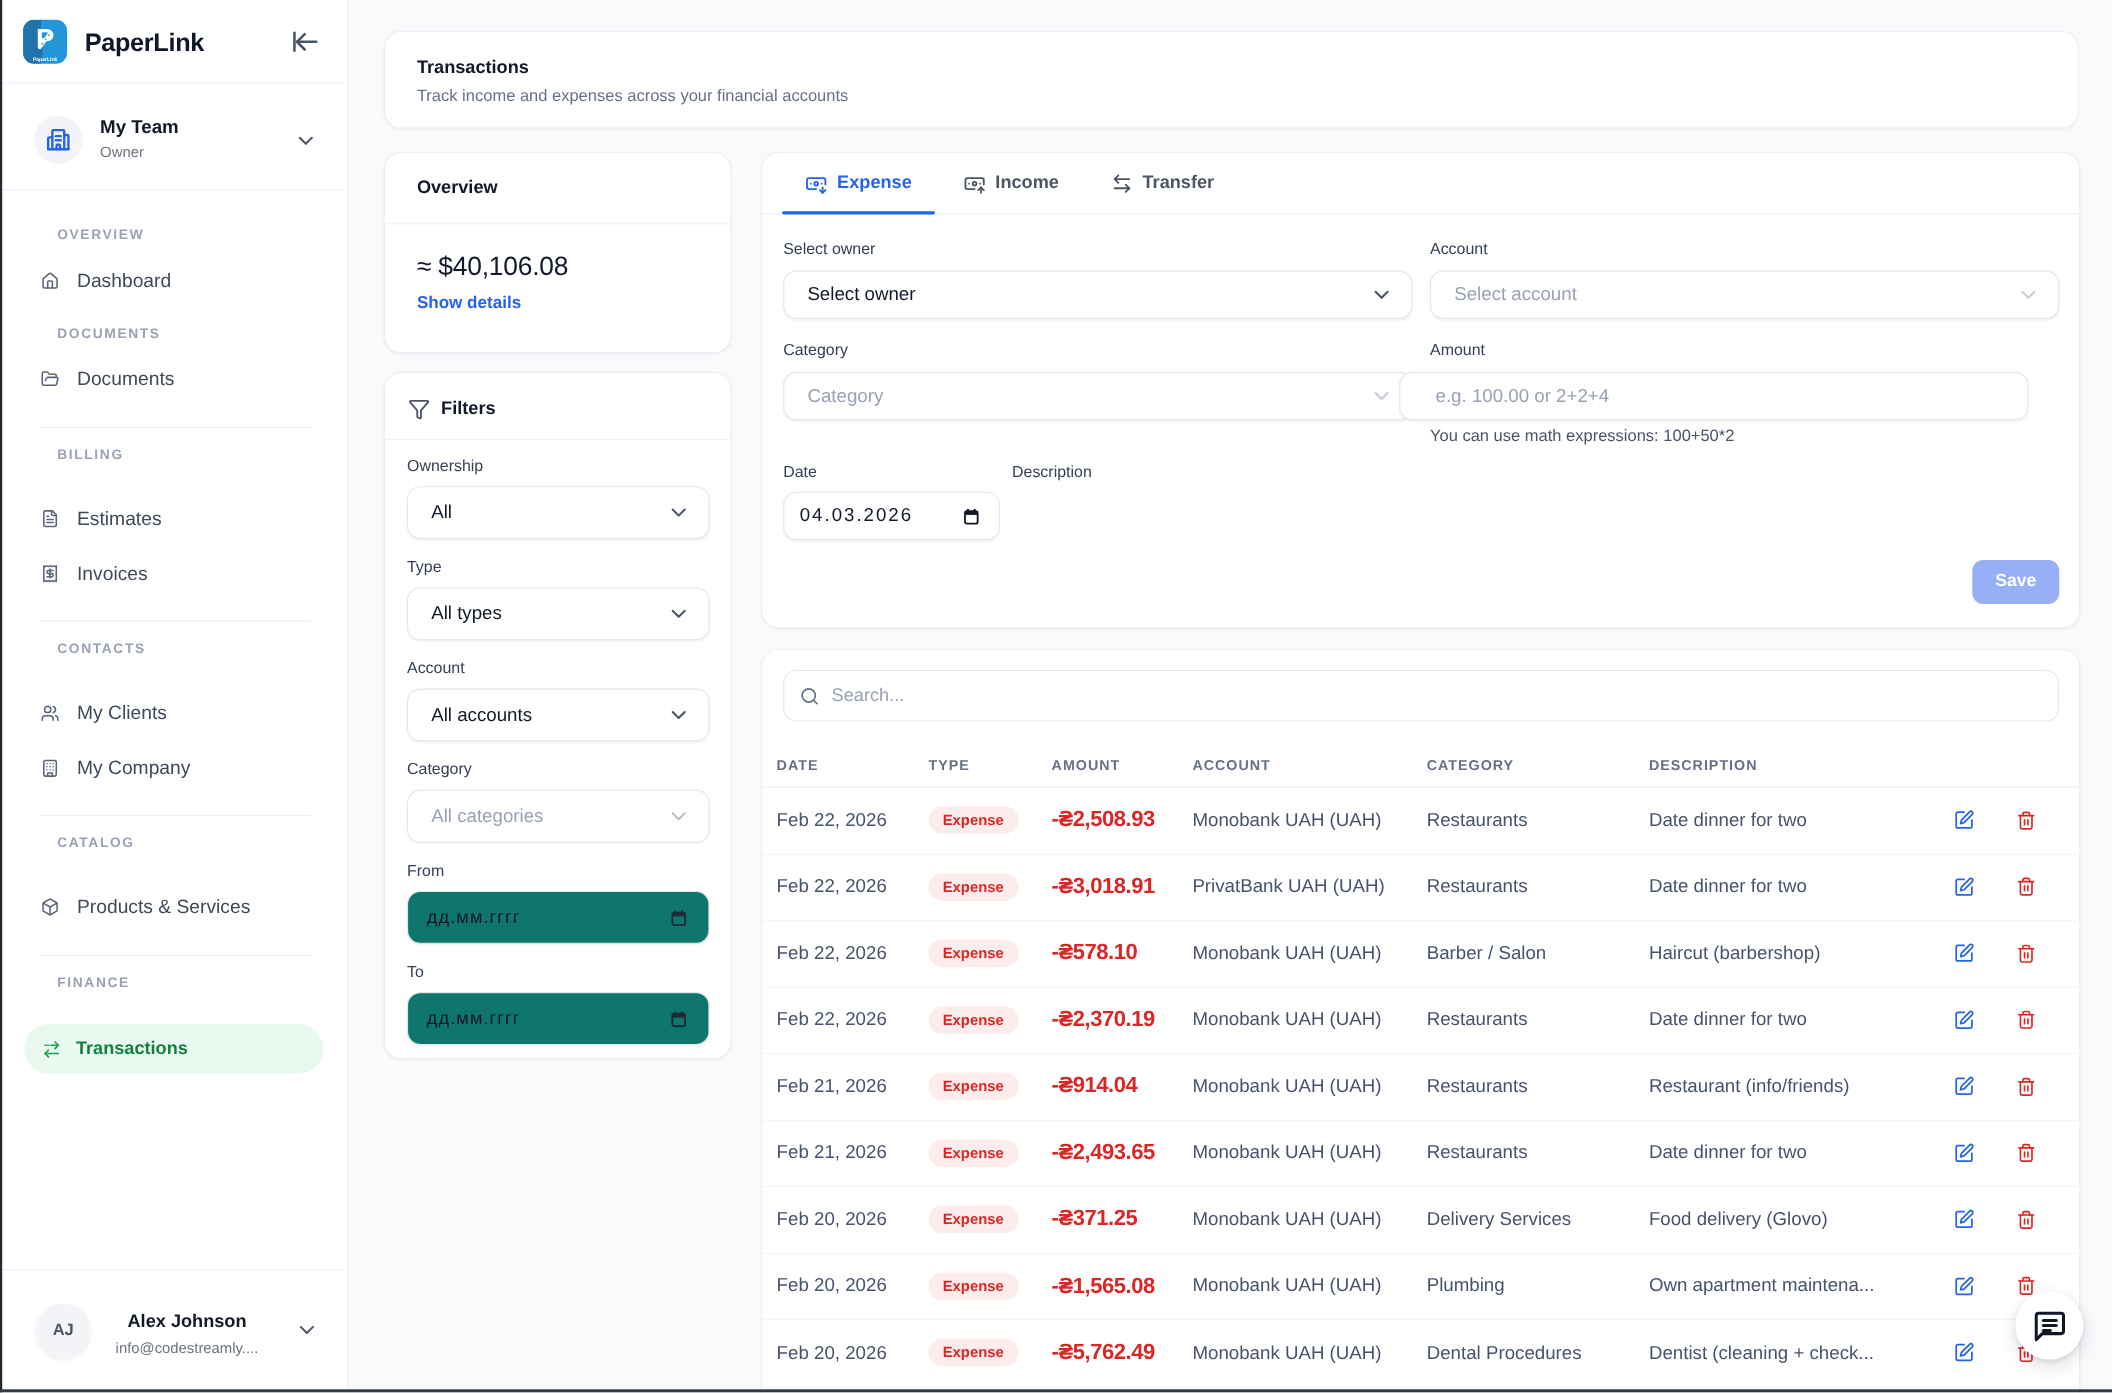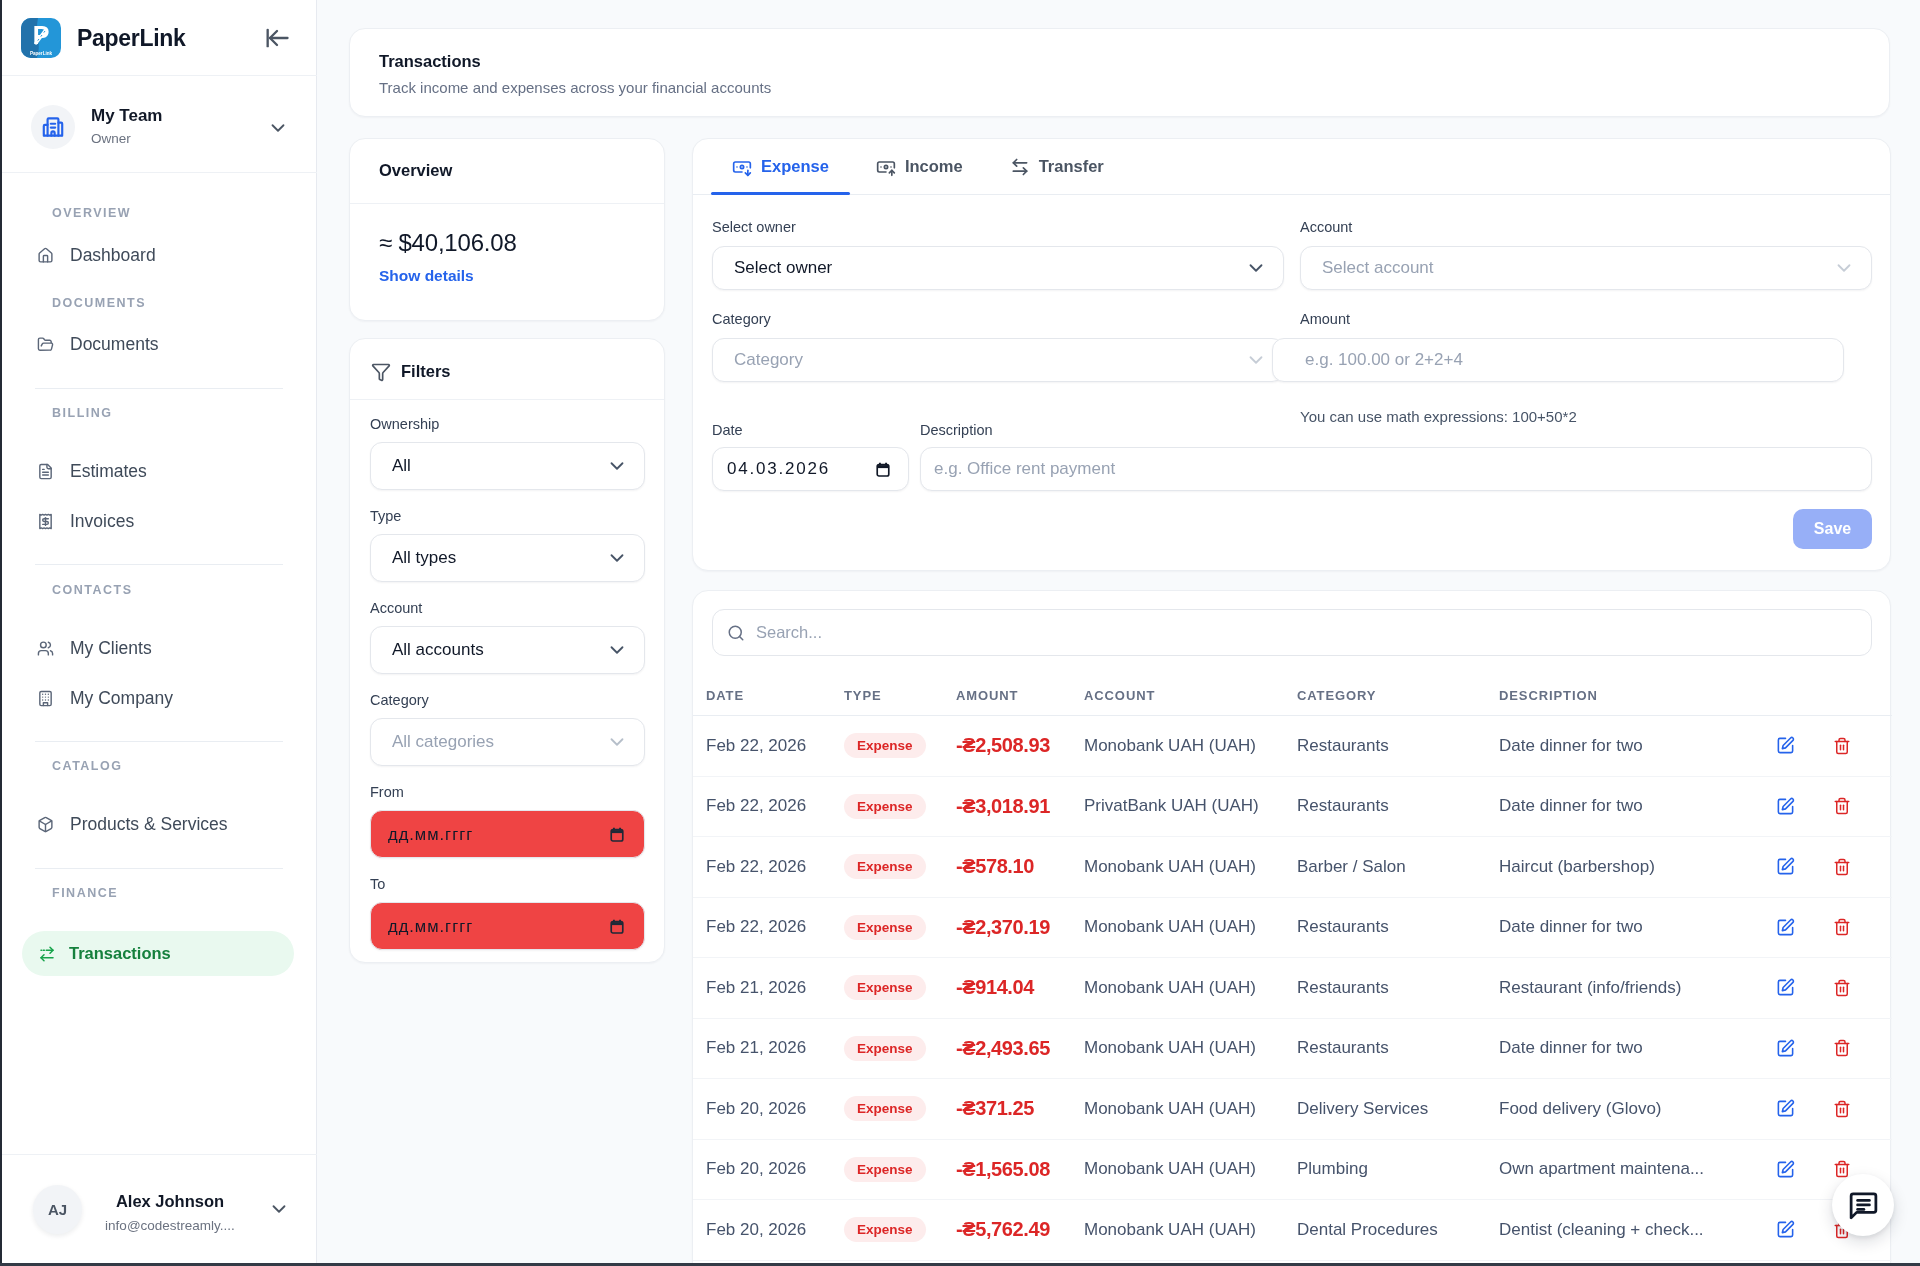--- a/index.html
+++ b/index.html
@@ -54,21 +54,21 @@
 
 
 .f-head { position:absolute; left:21px; top:21px; display:flex; align-items:center; gap:10px; font-size:16.5px; font-weight:bold; color:#101828; }
 .f-head .ic { color:#4b5563; margin-top:2px; }
 .f-div { position:absolute; left:0; top:60px; width:100%; height:1px; background:#eef1f5; }
 .f-label { position:absolute; left:20px; font-size:14.5px; color:#344054; }
 .f-sel { position:absolute; left:20px; width:275px; height:48px; border:1px solid #e4e7ec; border-radius:12px; background:#fff; display:flex; align-items:center; padding:0 16px 0 21px; font-size:17px; color:#101828; box-shadow:0 1px 2px rgba(16,24,40,.05); }
 .f-sel .chev { margin-left:auto; color:#475467; }
 .f-sel.dis { color:#98a2b3; font-weight:400; }
 .f-sel.dis .chev { color:#b6bfca; }
-.f-date { position:absolute; left:20px; width:275px; height:48px; border:1px solid #e4e7ec; border-radius:12px; background:#ef4444; display:flex; align-items:center; padding:0 20px 0 17px; font-size:16.5px; color:#101828; letter-spacing:1px; box-shadow:0 1px 2px rgba(16,24,40,.05); }
+.f-date { position:absolute; left:20px; width:275px; height:48px; border:1px solid #e4e7ec; border-radius:12px; background:#0f766e; display:flex; align-items:center; padding:0 20px 0 17px; font-size:16.5px; color:#101828; letter-spacing:1px; box-shadow:0 1px 2px rgba(16,24,40,.05); }
 .f-date .cal { margin-left:auto; color:#1f2937; }
 
 
 .tabs { position:absolute; left:0; top:0; width:100%; height:56px; border-bottom:1px solid #e9edf2; display:flex; align-items:center; padding-left:18px; }
 .tab { display:flex; align-items:center; gap:9px; padding:0 21px; margin-right:5px; height:100%; font-size:16.5px; font-weight:bold; color:#42505f; position:relative; }
 .tab.active { color:#2563eb; }
 .tab + .tab { color:#4b5563; }
 .tab.active::after { content:""; position:absolute; left:0; right:0; bottom:-1px; height:3px; background:#2563eb; border-radius:2px; }
 .fm-label { position:absolute; font-size:14.5px; color:#344054; }
 .fm-box { position:absolute; height:44px; border:1px solid #e4e7ec; border-radius:12px; background:#fff; display:flex; align-items:center; padding:0 16px 0 21px; font-size:17px; color:#101828; box-shadow:0 1px 2px rgba(16,24,40,.05); }
@@ -357,35 +357,32 @@
   <div class="fm-box dis" style="left:19px; top:199px; width:572px;">
       <span>Category</span>
     <svg class="chev" width="22" height="22" viewBox="0 0 24 24" fill="none" stroke="currentColor" stroke-width="2" stroke-linecap="round" stroke-linejoin="round">
         <path d="m6 9 6 6 6-6"></path>
       </svg>
   </div>
   <div class="fm-label" style="left:607px; top:172px;">Amount</div>
   <div class="fm-box dis" style="left:579px; top:199px; width:572px; padding-left:32px;">
       <span>e.g. 100.00 or 2+2+4</span>
     </div>
-  <div class="fm-help" style="left:607px; top:249px;margin-top:20px;">You can use math expressions: 100+50*2</div>
+  <div class="fm-help" style="left:607px; top:249px;">You can use math expressions: 100+50*2</div>
 
   <div class="fm-label" style="left:19px; top:283px;">Date</div>
   <div class="fm-box" style="left:19px; top:308px; width:197px; letter-spacing:1.8px; padding-left:14px; padding-right:18px;">
       <span>04.03.2026</span>
     <svg class="chev" style="color:#111827" width="14" height="17" viewBox="0 0 16 18">
         <path d="M4.5 1.2v3.2M11.5 1.2v3.2" stroke="currentColor" stroke-width="2.1" fill="none"></path>
         <rect x="1.4" y="3.4" width="13.2" height="13" rx="2" stroke="currentColor" stroke-width="1.9" fill="none"></rect>
         <rect x="1.8" y="4.0" width="12.4" height="3.4" fill="currentColor" stroke="none"></rect>
       </svg>
   </div>
   <div class="fm-label" style="left:227px; top:283px;">Description</div>
-  <div class="fm-box dis" style="left:227px; top:308px; width:952px; padding-left:13px;">
-      <span>e.g. Office rent payment</span>
-    </div>
 
   <div class="save" style="left:1100px; top:370px;">Save</div>
 </div>
 
 <div class="card" style="left:692px; top:590px; width:1199px; height:780px;">
   <div class="search">
     <svg width="18" height="18" viewBox="0 0 24 24" fill="none" stroke="currentColor" stroke-width="2" stroke-linecap="round" stroke-linejoin="round">
         <circle cx="11" cy="11" r="8"></circle>
         <path d="m21 21-4.3-4.3"></path>
       </svg>

